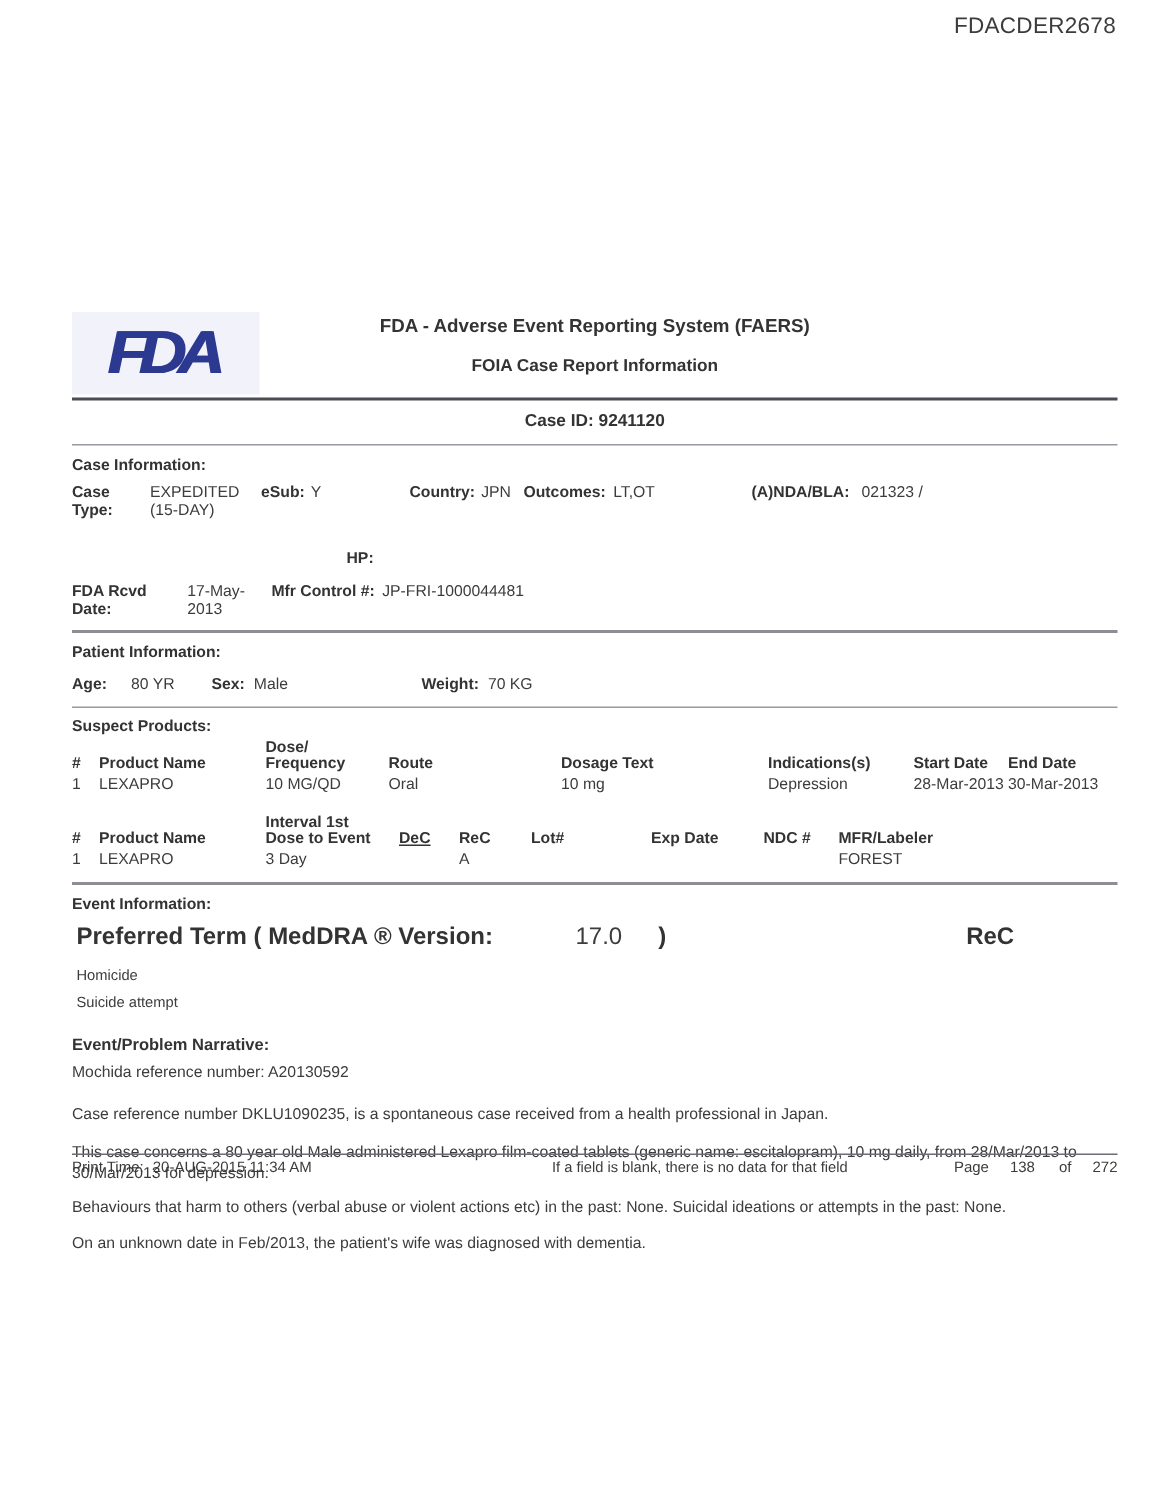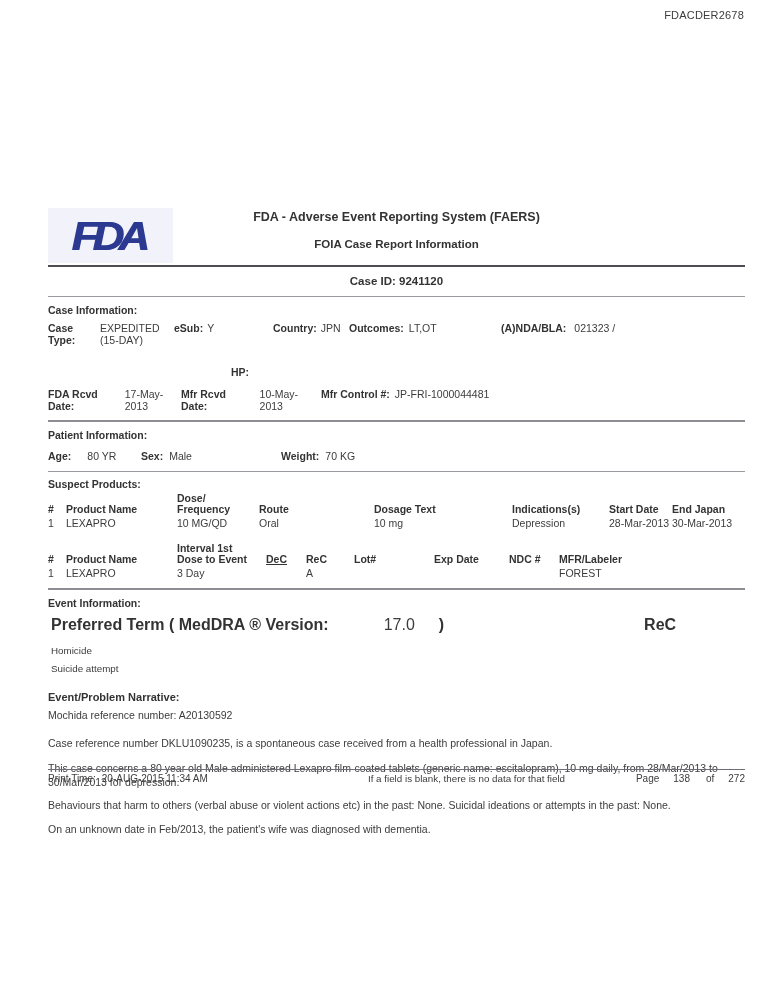--- a/index.html
+++ b/index.html
@@ -11,21 +11,21 @@
     height: 996px;
     margin: 0 auto;
     background: #ffffff;
     color: #3c3c3c;
     overflow: hidden;
   }
   .doc-code {
     position: absolute;
     top: 9px;
     right: 26px;
-    font-size: 11px;
+    font-size: 15px;
     color: #3c3c3c;
     letter-spacing: 0.2px;
   }
   .content { position: absolute; left: 48px; right: 25px; top: 0; }
 
   
   .header-row { position: relative; margin-top: 208px; height: 56px; }
   .logo-box {
     position: absolute; left: 0; top: 0;
     width: 125px; height: 55px;
@@ -167,24 +167,20 @@
         <div class="ci-field ci-f6">
           <span class="lbl">(A)NDA/BLA:</span>
           <span class="val">021323 /</span>
         </div>
       </div>
       <div class="ci-row2 fs">
         <div class="ci-field ci-g1">
           <span class="lbl">FDA Rcvd Date:</span>
           <span class="val">17-May-2013</span>
         </div>
-        <div class="ci-field ci-g2">
-          <span class="lbl">Mfr Rcvd Date:</span>
-          <span class="val">10-May-2013</span>
-        </div>
         <div class="ci-field">
           <span class="lbl">Mfr Control #:</span>
           <span class="val">JP-FRI-1000044481</span>
         </div>
       </div>
     </div>
 
     <hr class="rule-mid">
 
     <div class="sec-patient">
@@ -214,21 +210,21 @@
         <tbody>
             <tr>
           <td class="th t1-c0">#</td>
           <td class="th t1-c1">Product Name</td>
           <td class="th t1-c2">Dose/
 Frequency</td>
           <td class="th t1-c3">Route</td>
           <td class="th t1-c4">Dosage Text</td>
           <td class="th t1-c5">Indications(s)</td>
           <td class="th t1-c6">Start Date</td>
-          <td class="th">End Japan</td>
+          <td class="th">End Date</td>
         </tr>
         <tr>
           <td class="cell">1</td>
           <td class="cell">LEXAPRO</td>
           <td class="cell">10 MG/QD</td>
           <td class="cell">Oral</td>
           <td class="cell">10 mg</td>
           <td class="cell">Depression</td>
           <td class="cell">28-Mar-2013</td>
           <td class="cell">30-Mar-2013</td>

